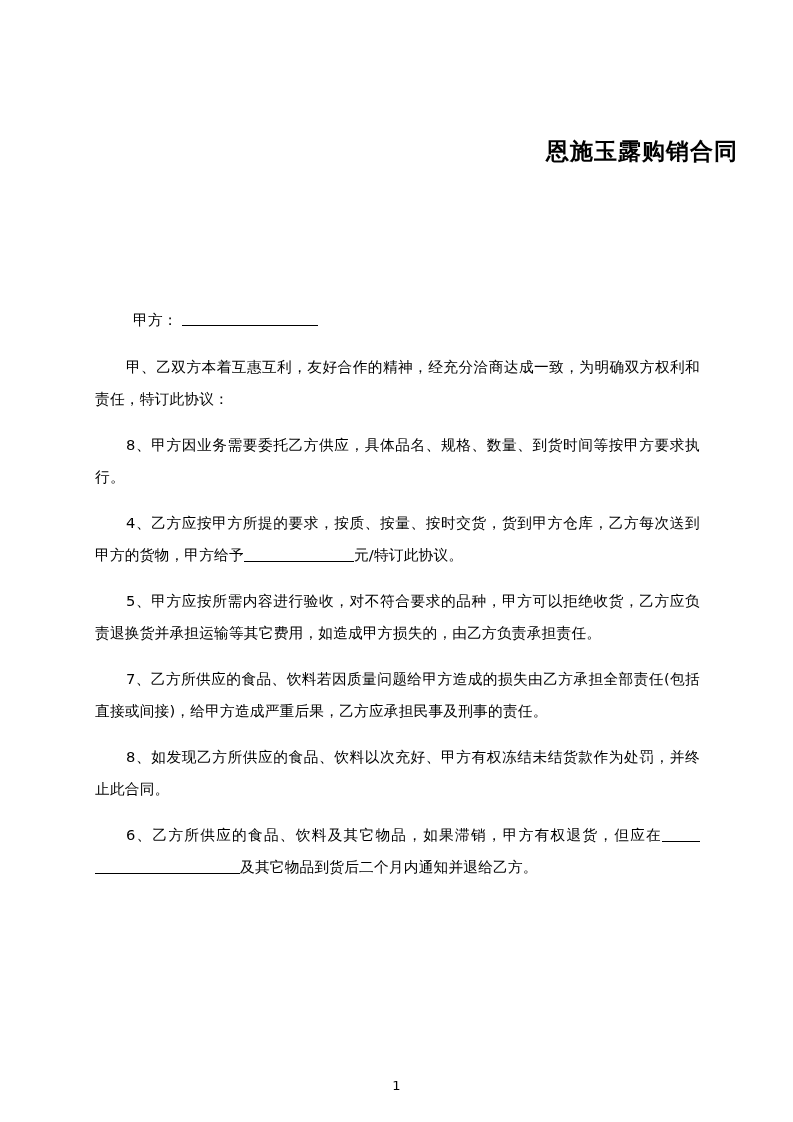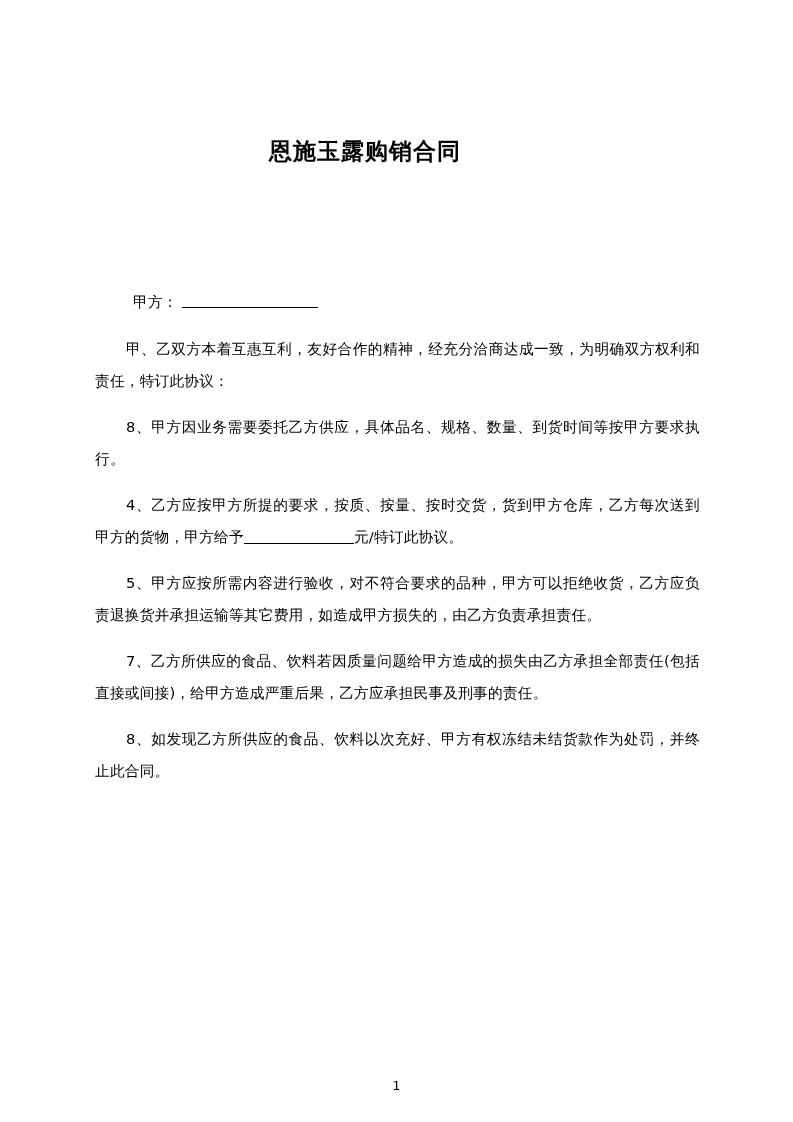--- a/index.html
+++ b/index.html
@@ -15,31 +15,31 @@
     position: relative;
     width: 793px;
     height: 1122px;
     background: #ffffff;
     overflow: hidden;
     box-sizing: border-box;
   }
   .doc-title {
     position: absolute;
     top: 137px;
-    left: 0;
+    left: 8px;
     width: 730px;
-    text-align: center;
+    text-align: right;
     font-size: 23px;
     font-weight: bold;
     letter-spacing: 1px;
     line-height: 1.3;
   }
   .body-block {
     position: absolute;
-    top: 286px;
+    top: 304px;
     left: 95px;
     width: 617px;
   }
   .para {
     font-size: 14.7px;
     line-height: 32px;
     text-align: justify;
     margin: 0 12px 14px 0;
     letter-spacing: 0.2px;
   }
@@ -112,18 +112,21 @@
     <p class="para indent">
       <span>4、乙方应按甲方所提的要求，按质、按量、按时交货，货到甲方仓库，乙方每次送到甲方的货物，甲方给予</span><span class="inline-fill-1"></span><span>元/特订此协议。</span>
     </p>
 
     <p class="para indent">5、甲方应按所需内容进行验收，对不符合要求的品种，甲方可以拒绝收货，乙方应负责退换货并承担运输等其它费用，如造成甲方损失的，由乙方负责承担责任。</p>
 
     <p class="para indent">7、乙方所供应的食品、饮料若因质量问题给甲方造成的损失由乙方承担全部责任(包括直接或间接)，给甲方造成严重后果，乙方应承担民事及刑事的责任。</p>
 
     <p class="para indent">8、如发现乙方所供应的食品、饮料以次充好、甲方有权冻结未结货款作为处罚，并终止此合同。</p>
 
+    <p class="para indent">
+      <span>6、乙方所供应的食品、饮料及其它物品，如果滞销，甲方有权退货，但应在</span><span class="inline-fill-2"></span><span class="inline-fill-3"></span><span>及其它物品到货后二个月内通知并退给乙方。</span>
+    </p>
 
   </div>
 
   <div class="page-number">1</div>
 
 </div>
 
 </body></html>

